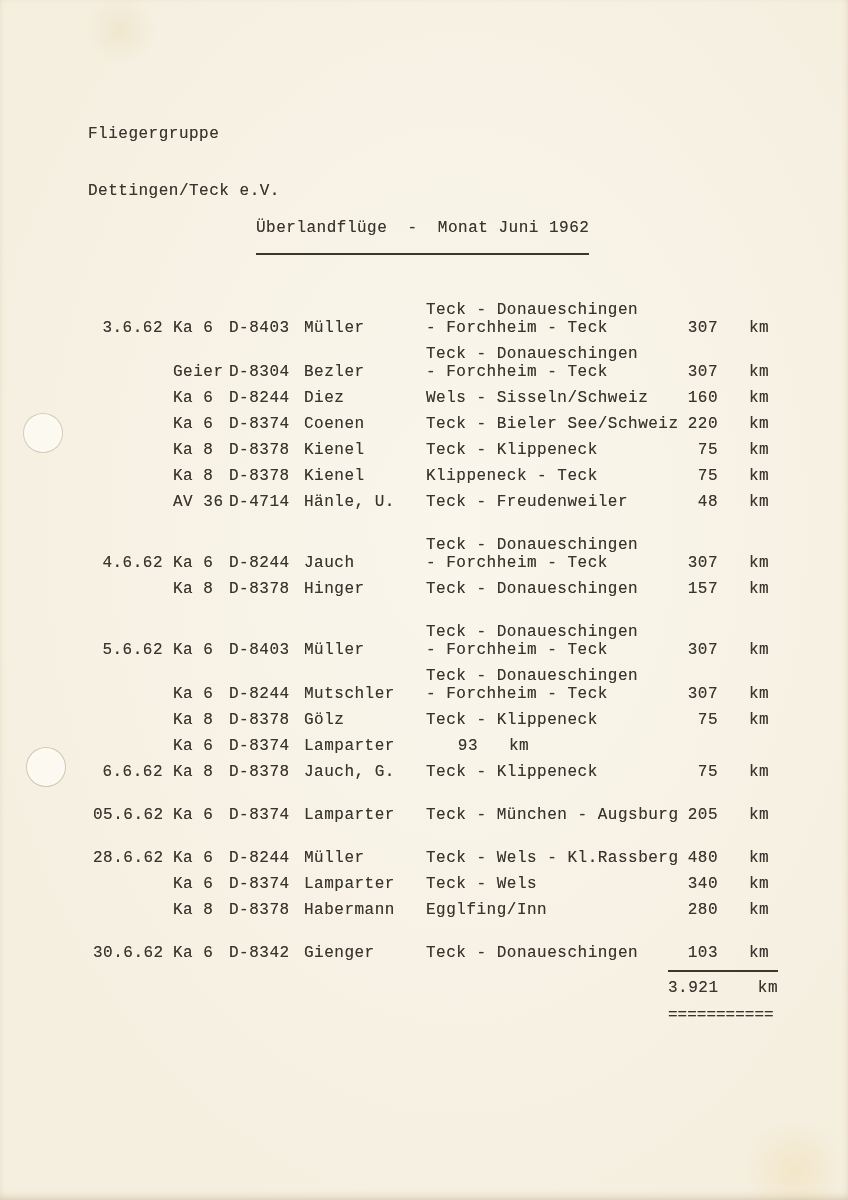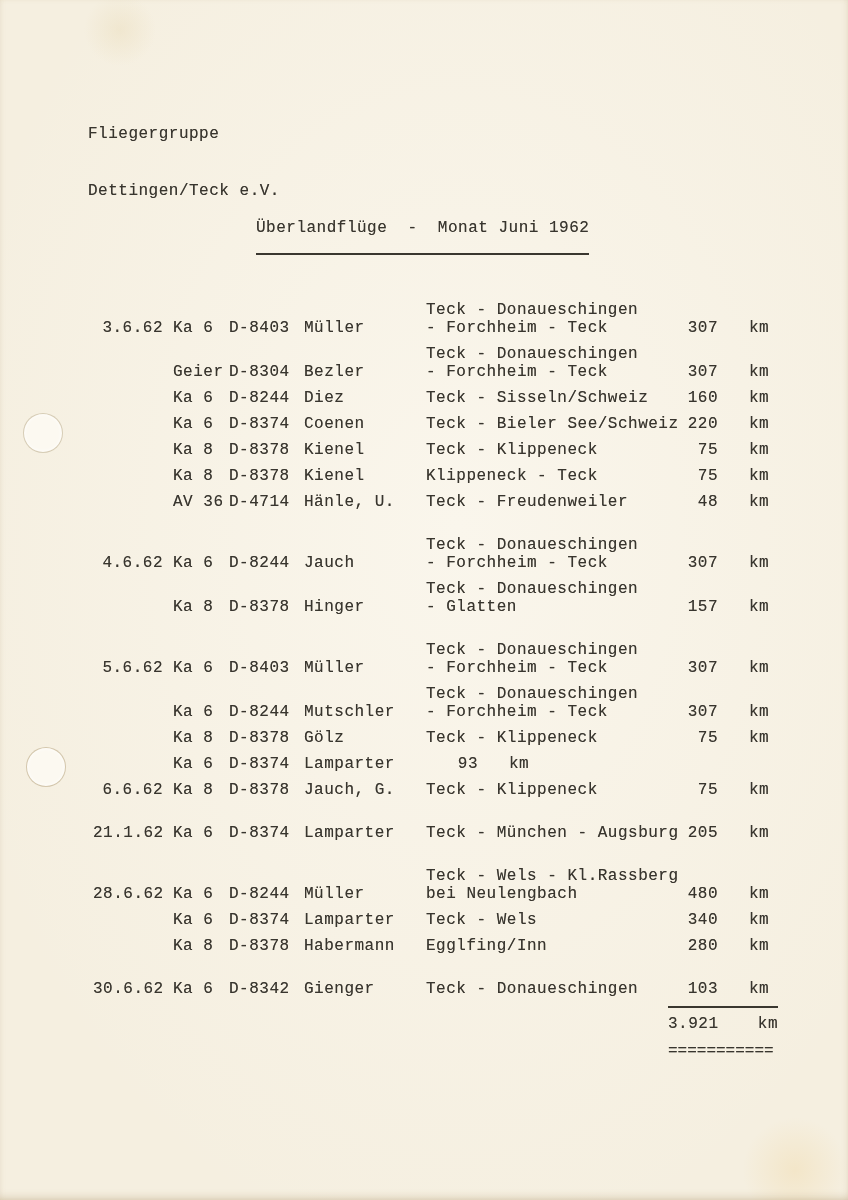--- a/index.html
+++ b/index.html
@@ -79,21 +79,21 @@
     <div class="c-pilot">Bezler</div>
     <div class="c-route"><div>Teck - Donaueschingen</div><div>- Forchheim - Teck</div></div>
     <div class="c-dist">307</div>
     <div class="c-unit">km</div>
   </div>
       <div class="flight-row">
     <div class="c-date"></div>
     <div class="c-type">Ka 6</div>
     <div class="c-reg">D-8244</div>
     <div class="c-pilot">Diez</div>
-    <div class="c-route"><div>Teck - Sisseln/Schweiz</div></div>
+    <div class="c-route"><div>Wels - Sisseln/Schweiz</div></div>
     <div class="c-dist">160</div>
     <div class="c-unit">km</div>
   </div>
       <div class="flight-row">
     <div class="c-date"></div>
     <div class="c-type">Ka 6</div>
     <div class="c-reg">D-8374</div>
     <div class="c-pilot">Coenen</div>
     <div class="c-route"><div>Teck - Bieler See/Schweiz</div></div>
     <div class="c-dist">220</div>
@@ -133,21 +133,21 @@
     <div class="c-pilot">Jauch</div>
     <div class="c-route"><div>Teck - Donaueschingen</div><div>- Forchheim - Teck</div></div>
     <div class="c-dist">307</div>
     <div class="c-unit">km</div>
   </div>
       <div class="flight-row">
     <div class="c-date"></div>
     <div class="c-type">Ka 8</div>
     <div class="c-reg">D-8378</div>
     <div class="c-pilot">Hinger</div>
-    <div class="c-route"><div>Teck - Donaueschingen</div><div>- Glatten</div></div>
+    <div class="c-route"><div>Teck - Donaueschingen</div></div>
     <div class="c-dist">157</div>
     <div class="c-unit">km</div>
   </div>
       <div class="flight-row spacer">
     <div class="c-date">5.6.62</div>
     <div class="c-type">Ka 6</div>
     <div class="c-reg">D-8403</div>
     <div class="c-pilot">Müller</div>
     <div class="c-route"><div>Teck - Donaueschingen</div><div>- Forchheim - Teck</div></div>
     <div class="c-dist">307</div>
@@ -182,34 +182,34 @@
       <div class="flight-row">
     <div class="c-date">6.6.62</div>
     <div class="c-type">Ka 8</div>
     <div class="c-reg">D-8378</div>
     <div class="c-pilot">Jauch, G.</div>
     <div class="c-route"><div>Teck - Klippeneck</div></div>
     <div class="c-dist">75</div>
     <div class="c-unit">km</div>
   </div>
       <div class="flight-row spacer">
-    <div class="c-date">21.1.62</div>
+    <div class="c-date">05.6.62</div>
     <div class="c-type">Ka 6</div>
     <div class="c-reg">D-8374</div>
     <div class="c-pilot">Lamparter</div>
     <div class="c-route"><div>Teck - München - Augsburg</div></div>
     <div class="c-dist">205</div>
     <div class="c-unit">km</div>
   </div>
       <div class="flight-row spacer">
     <div class="c-date">28.6.62</div>
     <div class="c-type">Ka 6</div>
     <div class="c-reg">D-8244</div>
     <div class="c-pilot">Müller</div>
-    <div class="c-route"><div>Teck - Wels - Kl.Rassberg</div><div>bei Neulengbach</div></div>
+    <div class="c-route"><div>Teck - Wels - Kl.Rassberg</div></div>
     <div class="c-dist">480</div>
     <div class="c-unit">km</div>
   </div>
       <div class="flight-row">
     <div class="c-date"></div>
     <div class="c-type">Ka 6</div>
     <div class="c-reg">D-8374</div>
     <div class="c-pilot">Lamparter</div>
     <div class="c-route"><div>Teck - Wels</div></div>
     <div class="c-dist">340</div>

